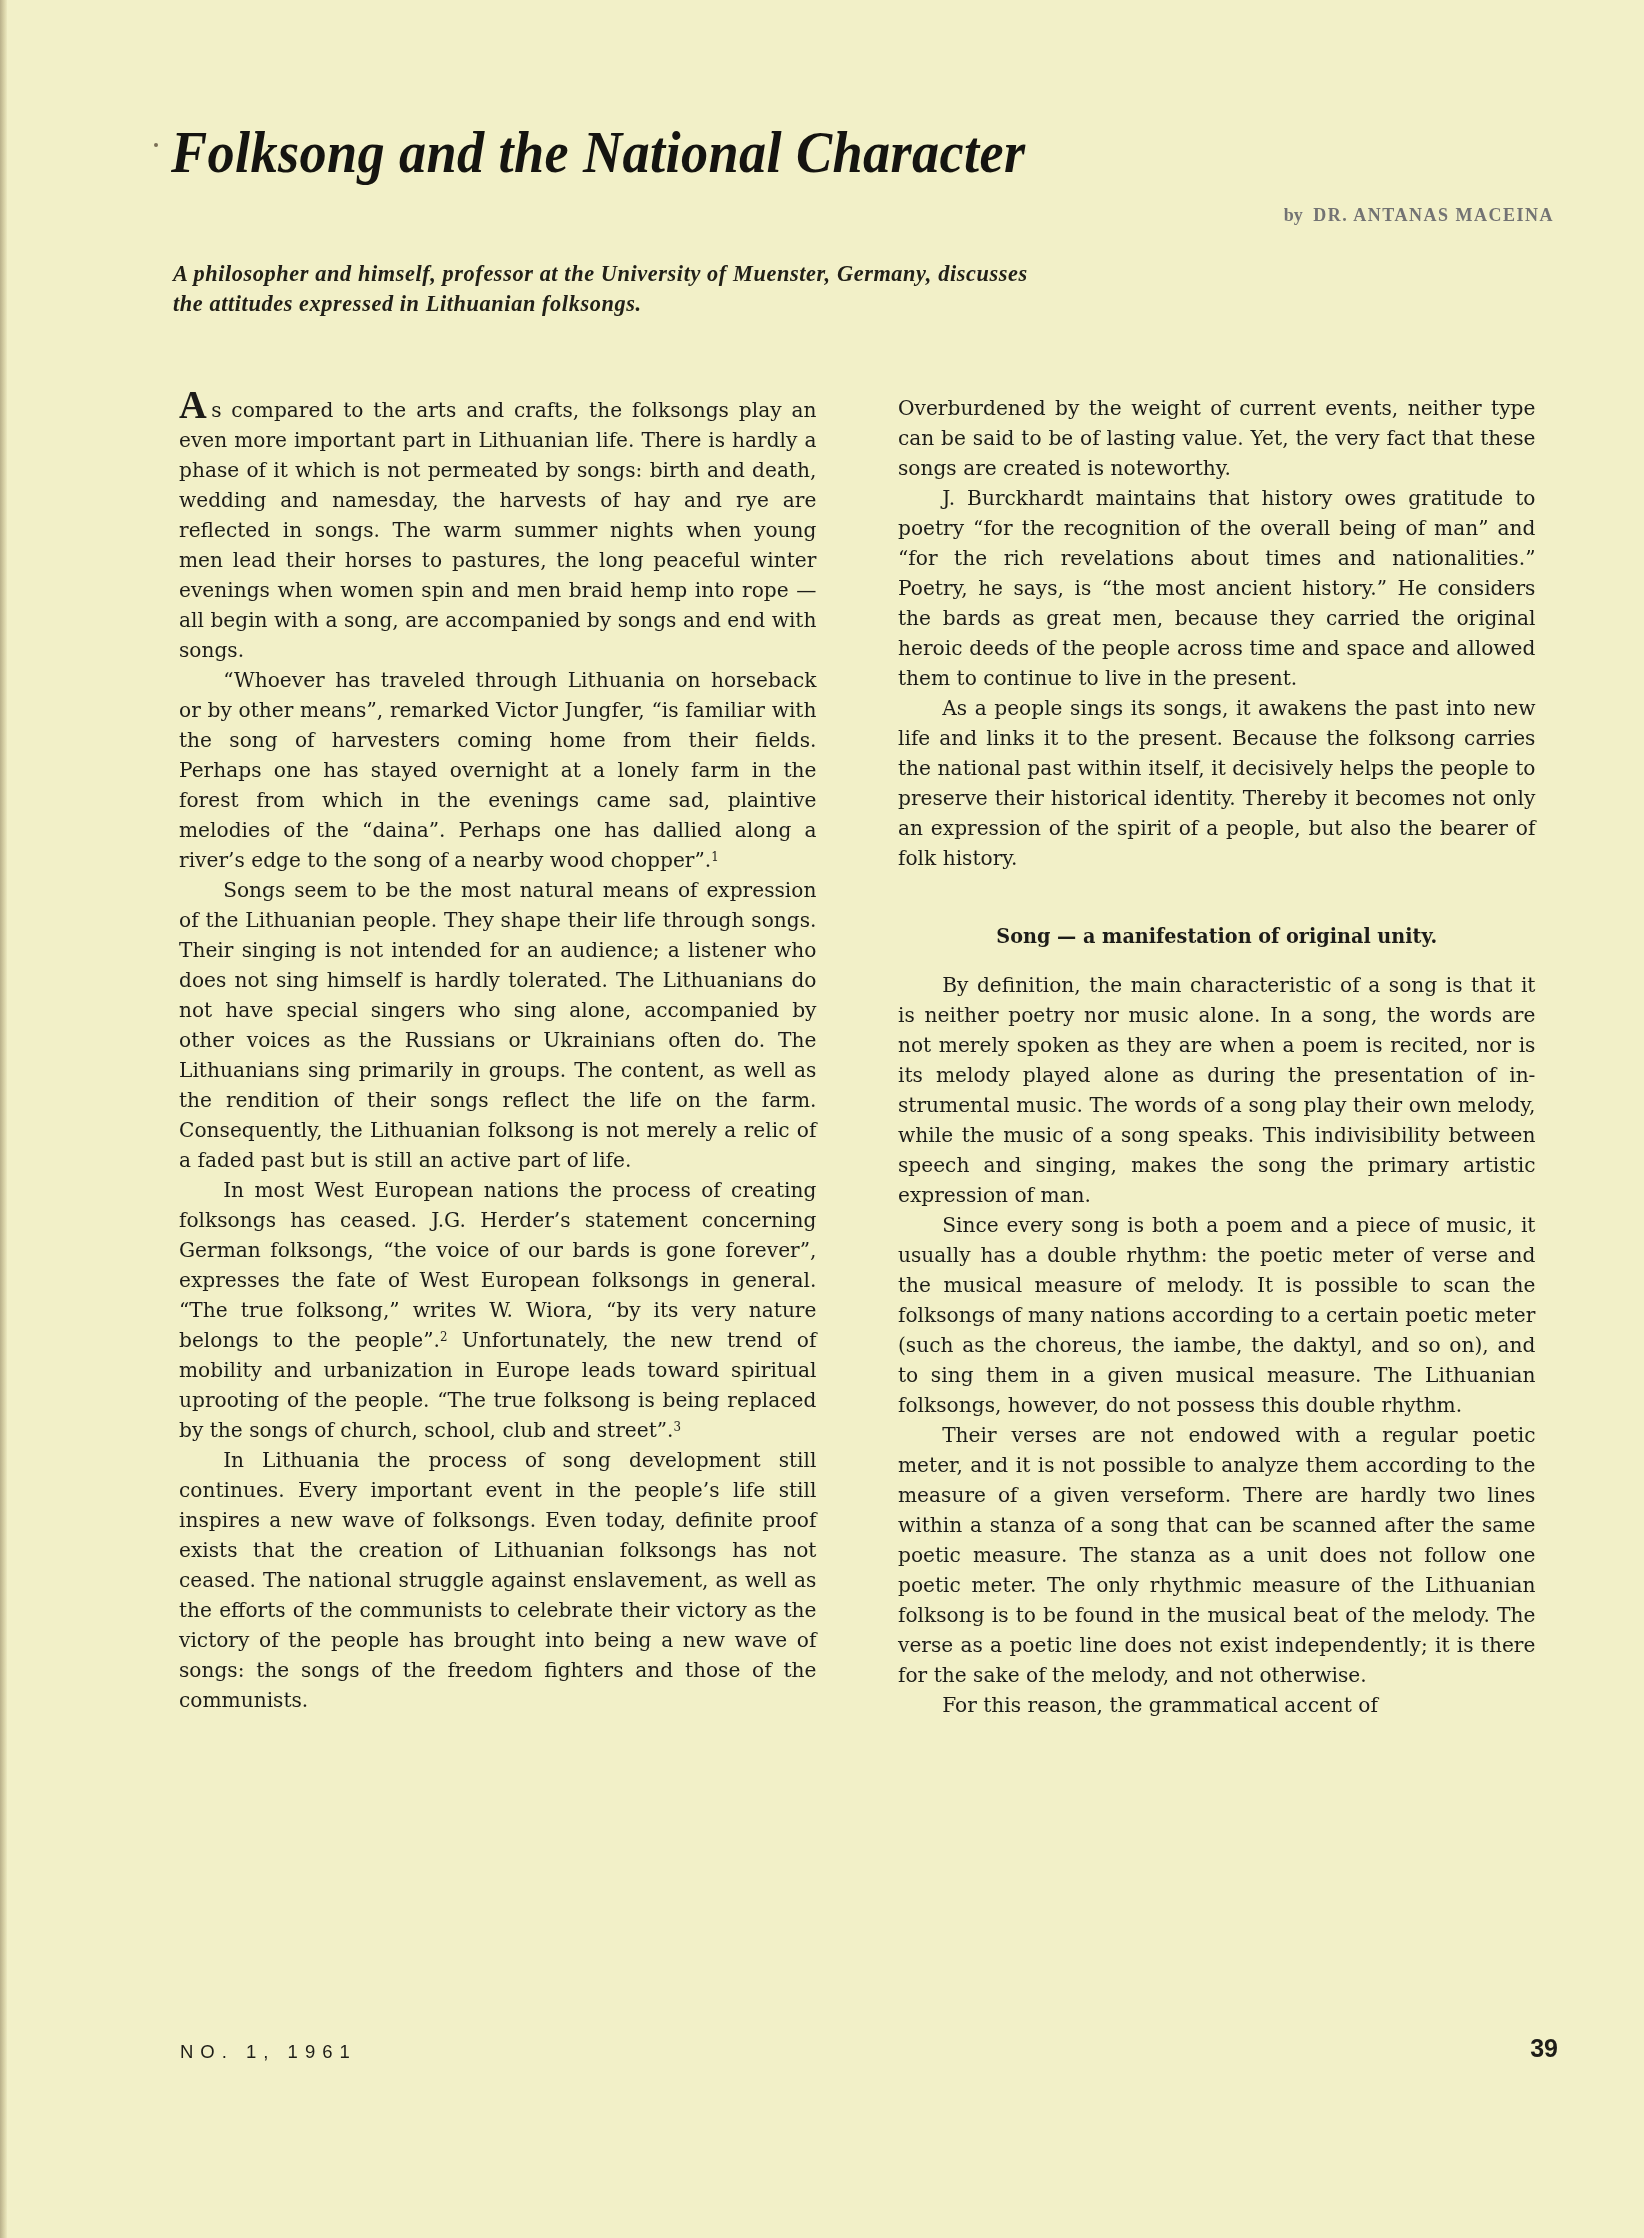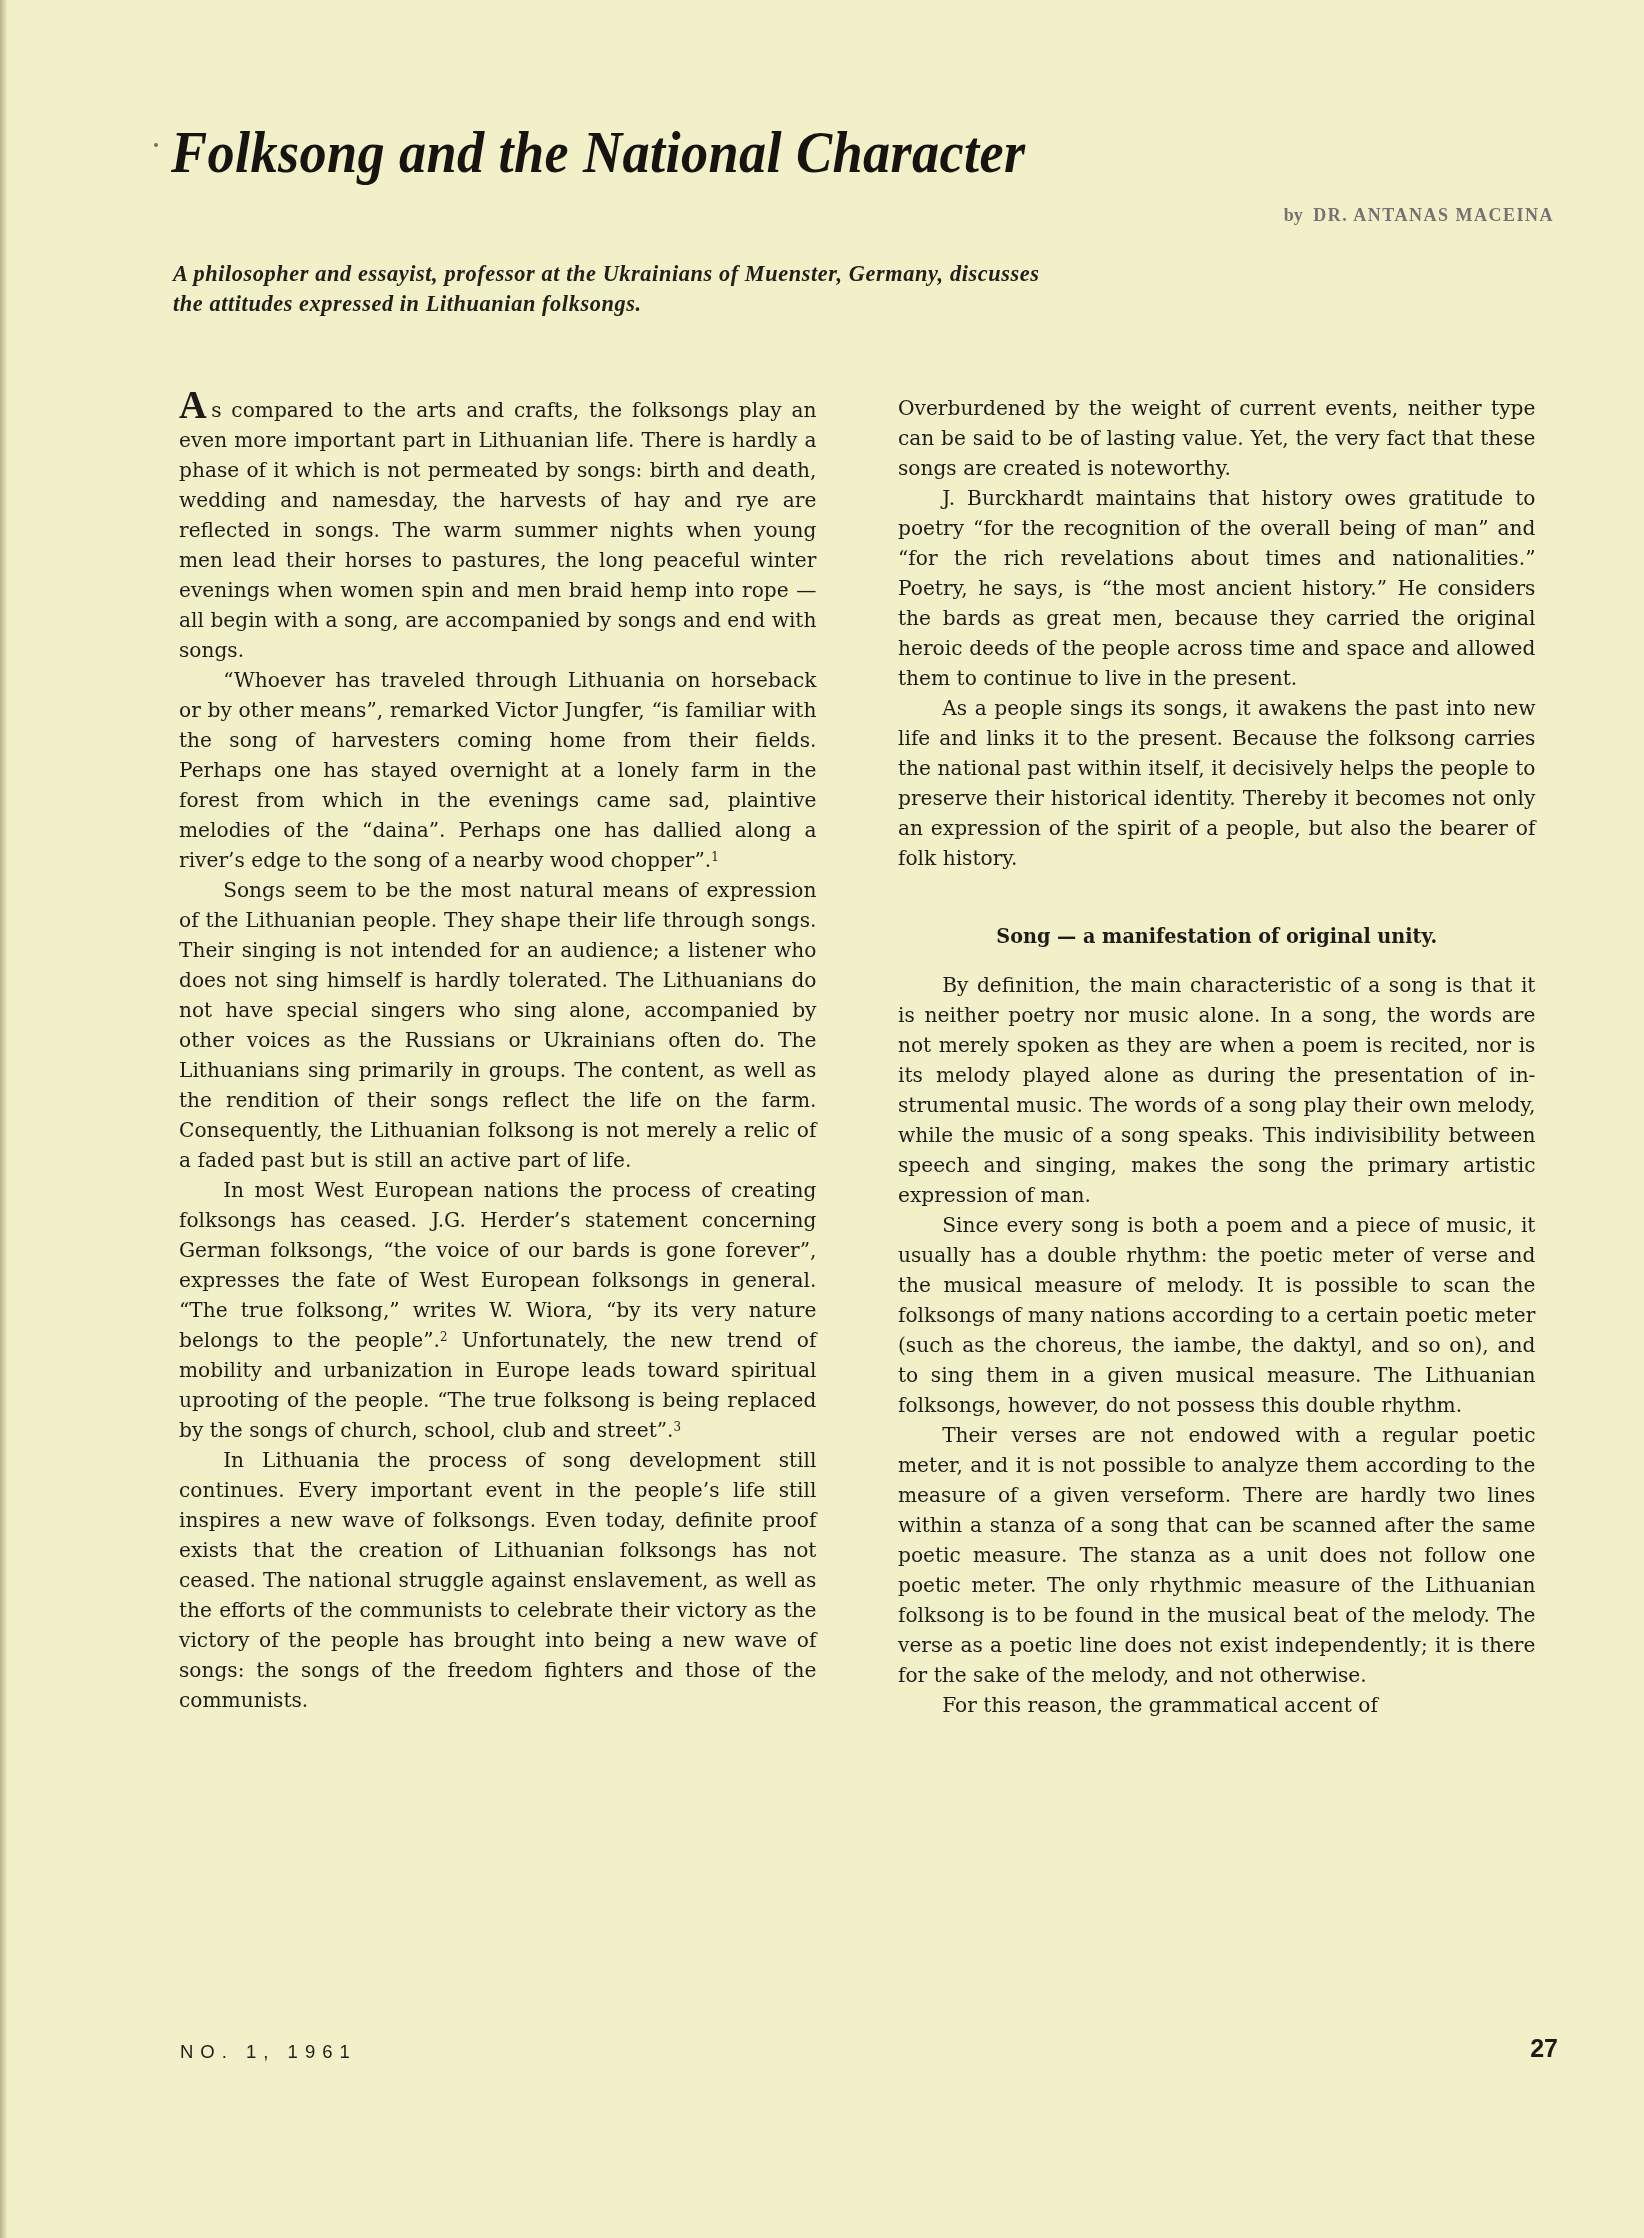--- a/index.html
+++ b/index.html
@@ -141,21 +141,21 @@
 
 <div class="spine"></div>
 <div class="page-mark"></div>
 
 <header>
   <h1 class="title">Folksong and the National Character</h1>
   <div class="byline">
     <span class="by">by</span>
     <span>DR. ANTANAS MACEINA</span>
   </div>
-  <div class="deck">A philosopher and essayist, professor at the Ukrainians of Muenster, Germany, discusses the attitudes expressed in Lithuanian folksongs.</div>
+  <div class="deck">A philosopher and himself, professor at the University of Muenster, Germany, discusses the attitudes expressed in Lithuanian folksongs.</div>
 </header>
 
 <section class="column col-left">
   <p class="noindent"><span class="dropcap">A</span><span>s compared to the arts and crafts, the folk­songs play an even more important part in Lithu­anian life. There is hardly a phase of it which is not permeated by songs: birth and death, wed­ding and namesday, the harvests of hay and rye are reflected in songs. The warm summer nights when young men lead their horses to pastures, the long peaceful winter evenings when women spin and men braid hemp into rope — all begin with a song, are accompanied by songs and end with songs.</span></p>
   <p><span>“Whoever has traveled through Lithuania on horseback or by other means”, remarked Victor Jungfer, “is familiar with the song of harvesters coming home from their fields. Perhaps one has stayed overnight at a lonely farm in the forest from which in the evenings came sad, plaintive melodies of the “daina”. Perhaps one has dallied along a river’s edge to the song of a nearby wood chopper”.</span><sup class="fn">1</sup></p>
   <p>Songs seem to be the most natural means of expression of the Lithuanian people. They shape their life through songs. Their singing is not intended for an audience; a listener who does not sing himself is hardly tolerated. The Lithuanians do not have special singers who sing alone, ac­companied by other voices as the Russians or Ukrainians often do. The Lithuanians sing pri­marily in groups. The content, as well as the rendition of their songs reflect the life on the farm. Consequently, the Lithuanian folksong is not merely a relic of a faded past but is still an active part of life.</p>
   <p><span>In most West European nations the process of creating folksongs has ceased. J.G. Herder’s statement concerning German folksongs, “the voice of our bards is gone forever”, expresses the fate of West European folksongs in general. “The true folksong,” writes W. Wiora, “by its very nature belongs to the people”.</span><sup class="fn">2</sup><span> Unfortunately, the new trend of mobility and urbanization in Europe leads toward spiritual uprooting of the people. “The true folksong is being replaced by the songs of church, school, club and street”.</span><sup class="fn">3</sup></p>
   <p>In Lithuania the process of song development still continues. Every important event in the people’s life still inspires a new wave of folksongs. Even today, definite proof exists that the creation of Lithuanian folksongs has not ceased. The na­tional struggle against enslavement, as well as the efforts of the communists to celebrate their vic­tory as the victory of the people has brought into being a new wave of songs: the songs of the freedom fighters and those of the communists.</p>
 </section>
 
@@ -165,15 +165,15 @@
   <p>As a people sings its songs, it awakens the past into new life and links it to the present. Because the folksong carries the national past within itself, it decisively helps the people to preserve their historical identity. Thereby it be­comes not only an expression of the spirit of a people, but also the bearer of folk history.</p>
   <div class="subhead">Song — a manifestation of original unity.</div>
   <p>By definition, the main characteristic of a song is that it is neither poetry nor music alone. In a song, the words are not merely spoken as they are when a poem is recited, nor is its melody played alone as during the presentation of in­strumental music. The words of a song play their own melody, while the music of a song speaks. This indivisibility between speech and singing, makes the song the primary artistic expression of man.</p>
   <p>Since every song is both a poem and a piece of music, it usually has a double rhythm: the poetic meter of verse and the musical measure of melody. It is possible to scan the folksongs of many nations according to a certain poetic meter (such as the choreus, the iambe, the daktyl, and so on), and to sing them in a given musical measure. The Lithuanian folksongs, however, do not possess this double rhythm.</p>
   <p>Their verses are not endowed with a regular poetic meter, and it is not possible to analyze them according to the measure of a given verse­form. There are hardly two lines within a stanza of a song that can be scanned after the same poetic measure. The stanza as a unit does not fol­low one poetic meter. The only rhythmic measure of the Lithuanian folksong is to be found in the musical beat of the melody. The verse as a poetic line does not exist independently; it is there for the sake of the melody, and not otherwise.</p>
   <p>For this reason, the grammatical accent of</p>
 </section>
 
 <footer>
   <div class="folio-left">NO. 1, 1961</div>
-  <div class="folio-right">27</div>
+  <div class="folio-right">39</div>
 </footer>
 
 
 </body></html>

